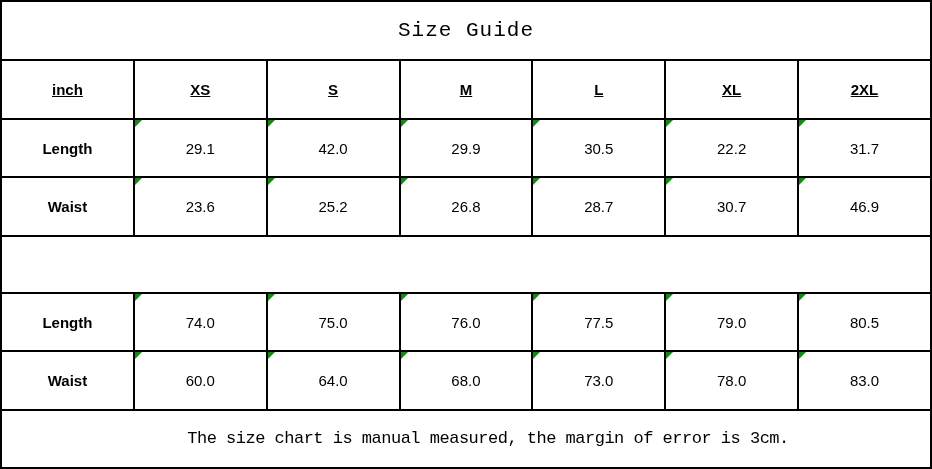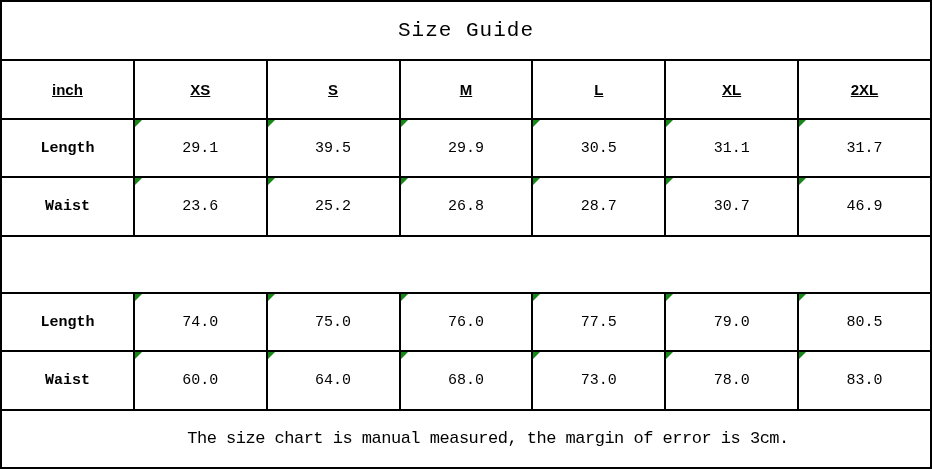--- a/index.html
+++ b/index.html
@@ -35,21 +35,20 @@
   tr.head-row td {
     height: 50px;
     font-weight: 700;
     font-size: 15px;
     text-decoration: underline;
   }
   tr.data-row td {
     height: 50px;
     font-size: 15px;
     font-weight: 400;
-    font-family: Liberation Mono, monospace;
   }
   tr.data-row td.row-label {
     font-weight: 700;
   }
   tr.gap-row td {
     height: 49px;
   }
   tr.footer-row td {
     height: 50px;
     font-family: "Liberation Mono", monospace;
@@ -92,24 +91,24 @@
     <td>S</td>
     <td>M</td>
     <td>L</td>
     <td>XL</td>
     <td>2XL</td>
   </tr>
 
   <tr class="data-row">
     <td class="row-label">Length</td>
     <td><span class="tri"></span><span>29.1</span></td>
-    <td><span class="tri"></span><span>39.5</span></td>
+    <td><span class="tri"></span><span>42.0</span></td>
     <td><span class="tri"></span><span>29.9</span></td>
     <td><span class="tri"></span><span>30.5</span></td>
-    <td><span class="tri"></span><span>31.1</span></td>
+    <td><span class="tri"></span><span>22.2</span></td>
     <td><span class="tri"></span><span>31.7</span></td>
   </tr>
 
   <tr class="data-row">
     <td class="row-label">Waist</td>
     <td><span class="tri"></span><span>23.6</span></td>
     <td><span class="tri"></span><span>25.2</span></td>
     <td><span class="tri"></span><span>26.8</span></td>
     <td><span class="tri"></span><span>28.7</span></td>
     <td><span class="tri"></span><span>30.7</span></td>

